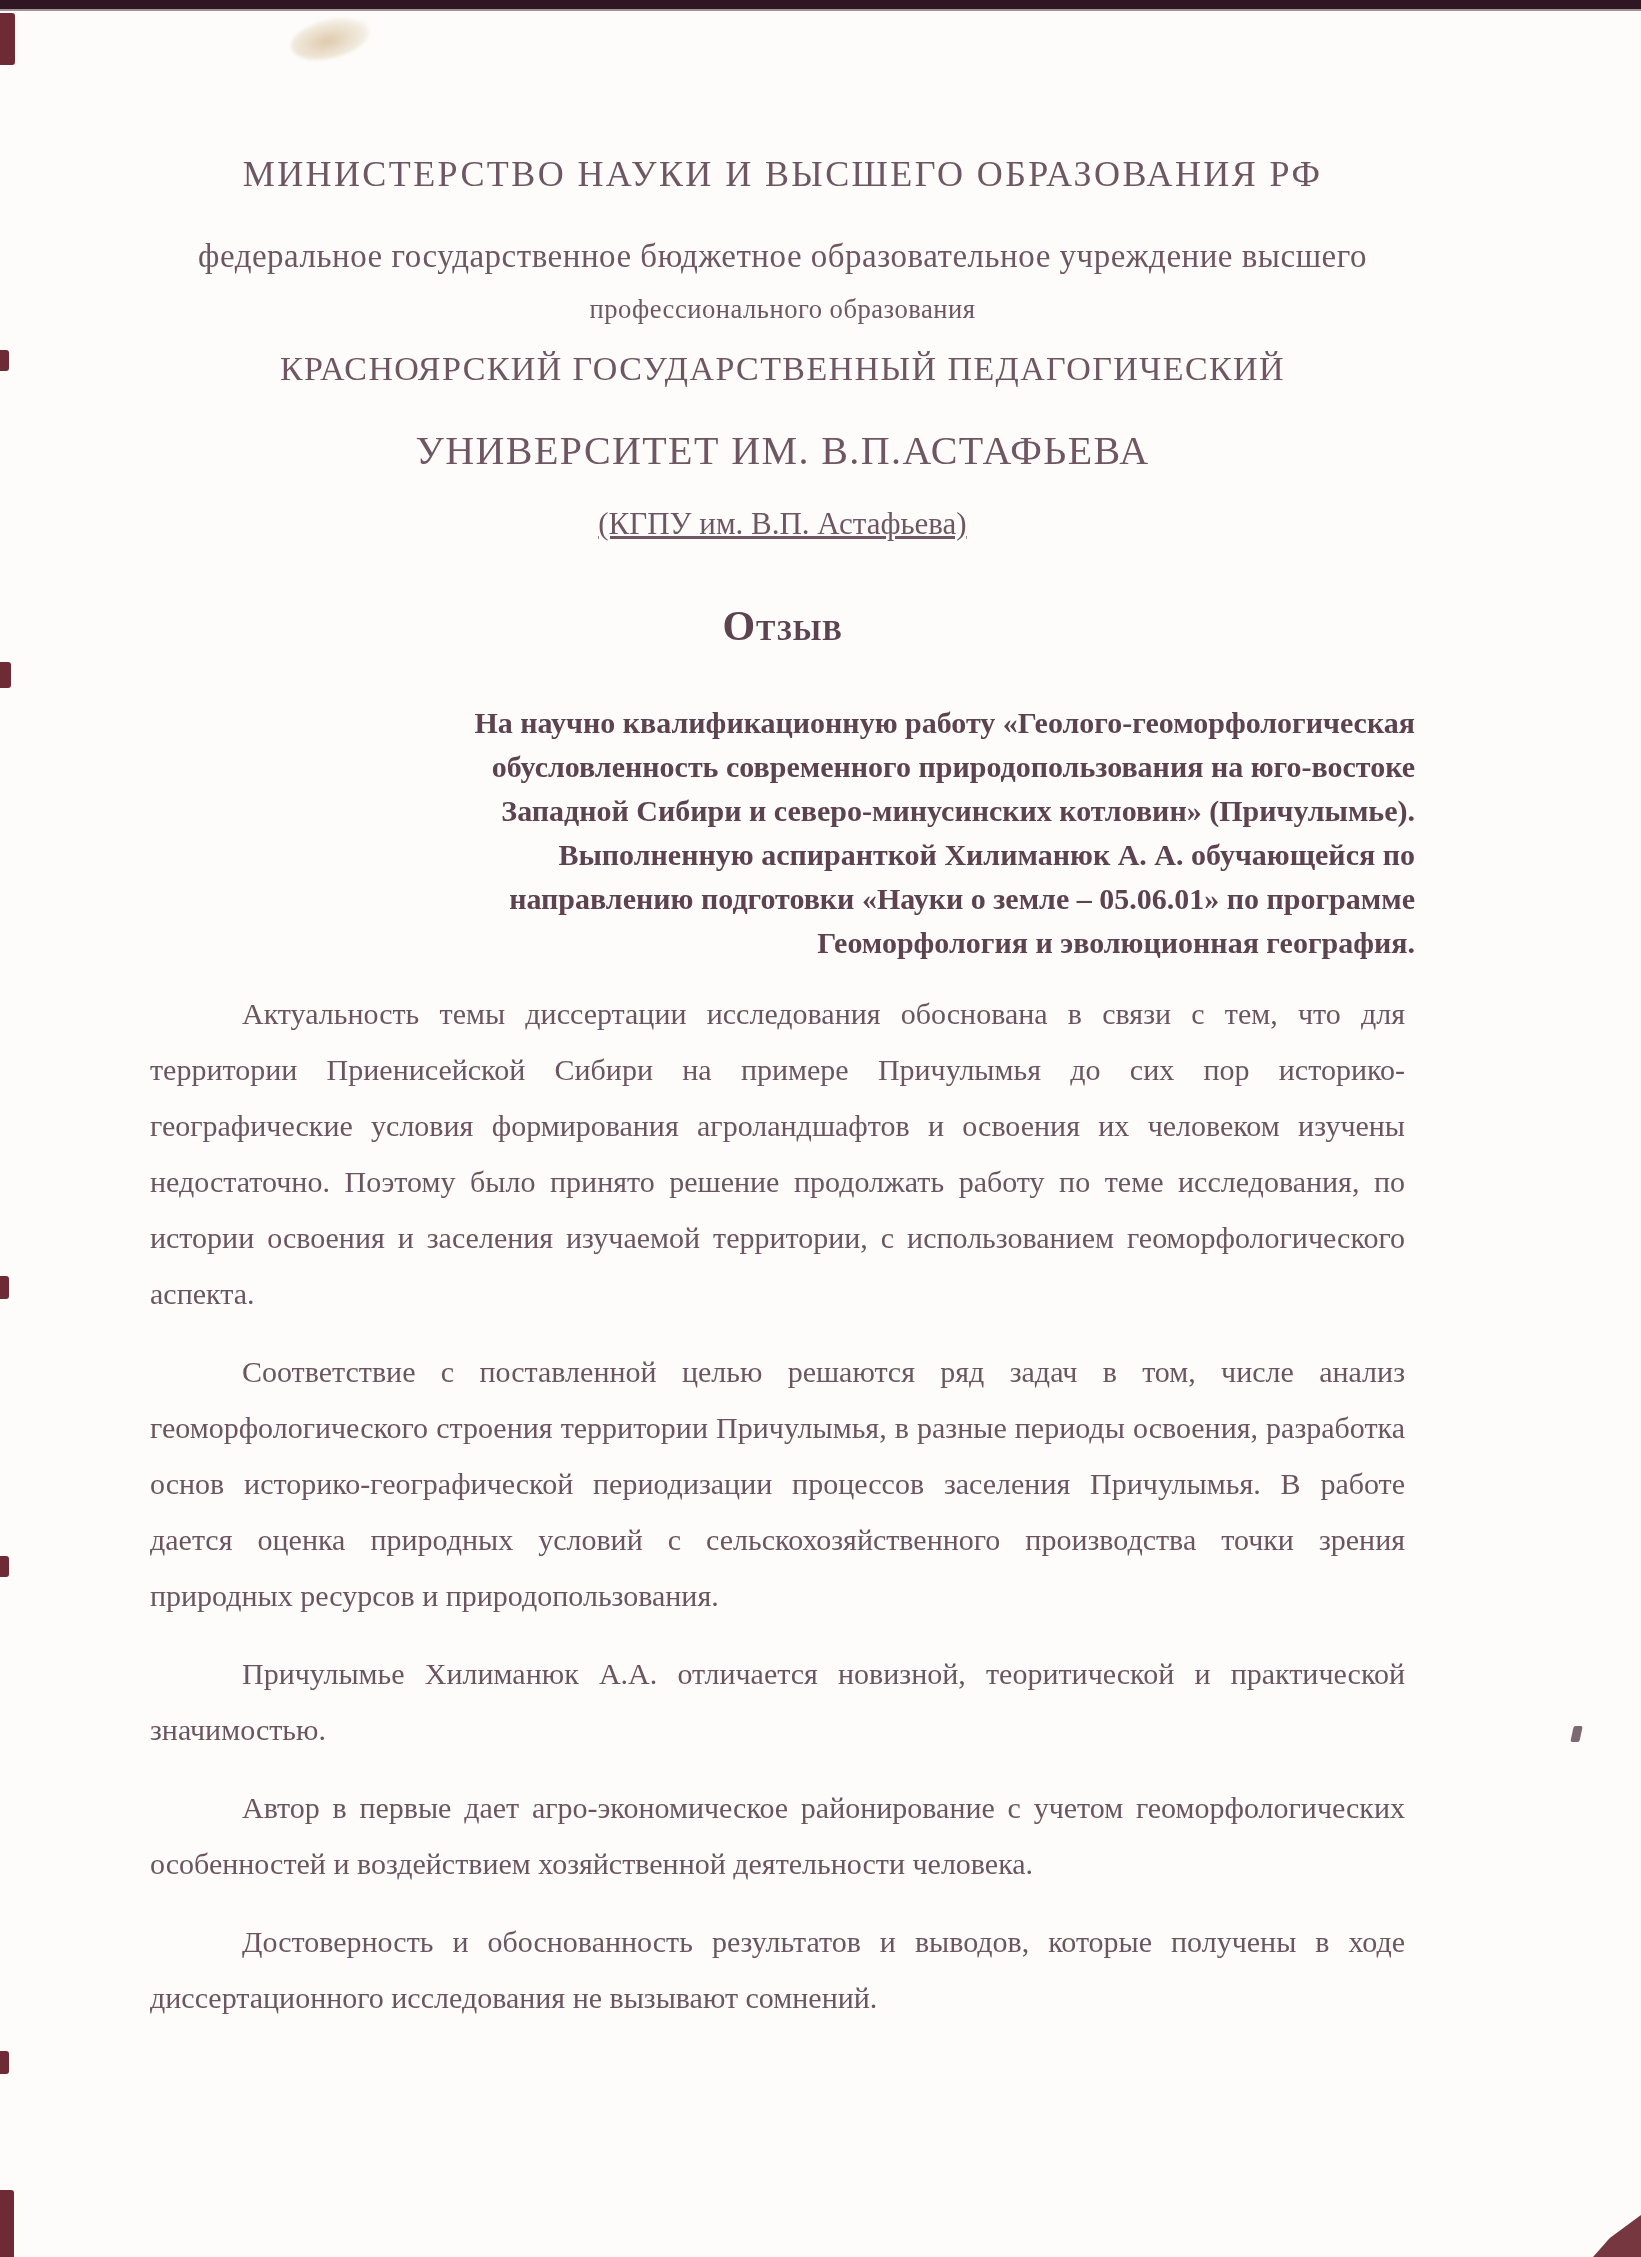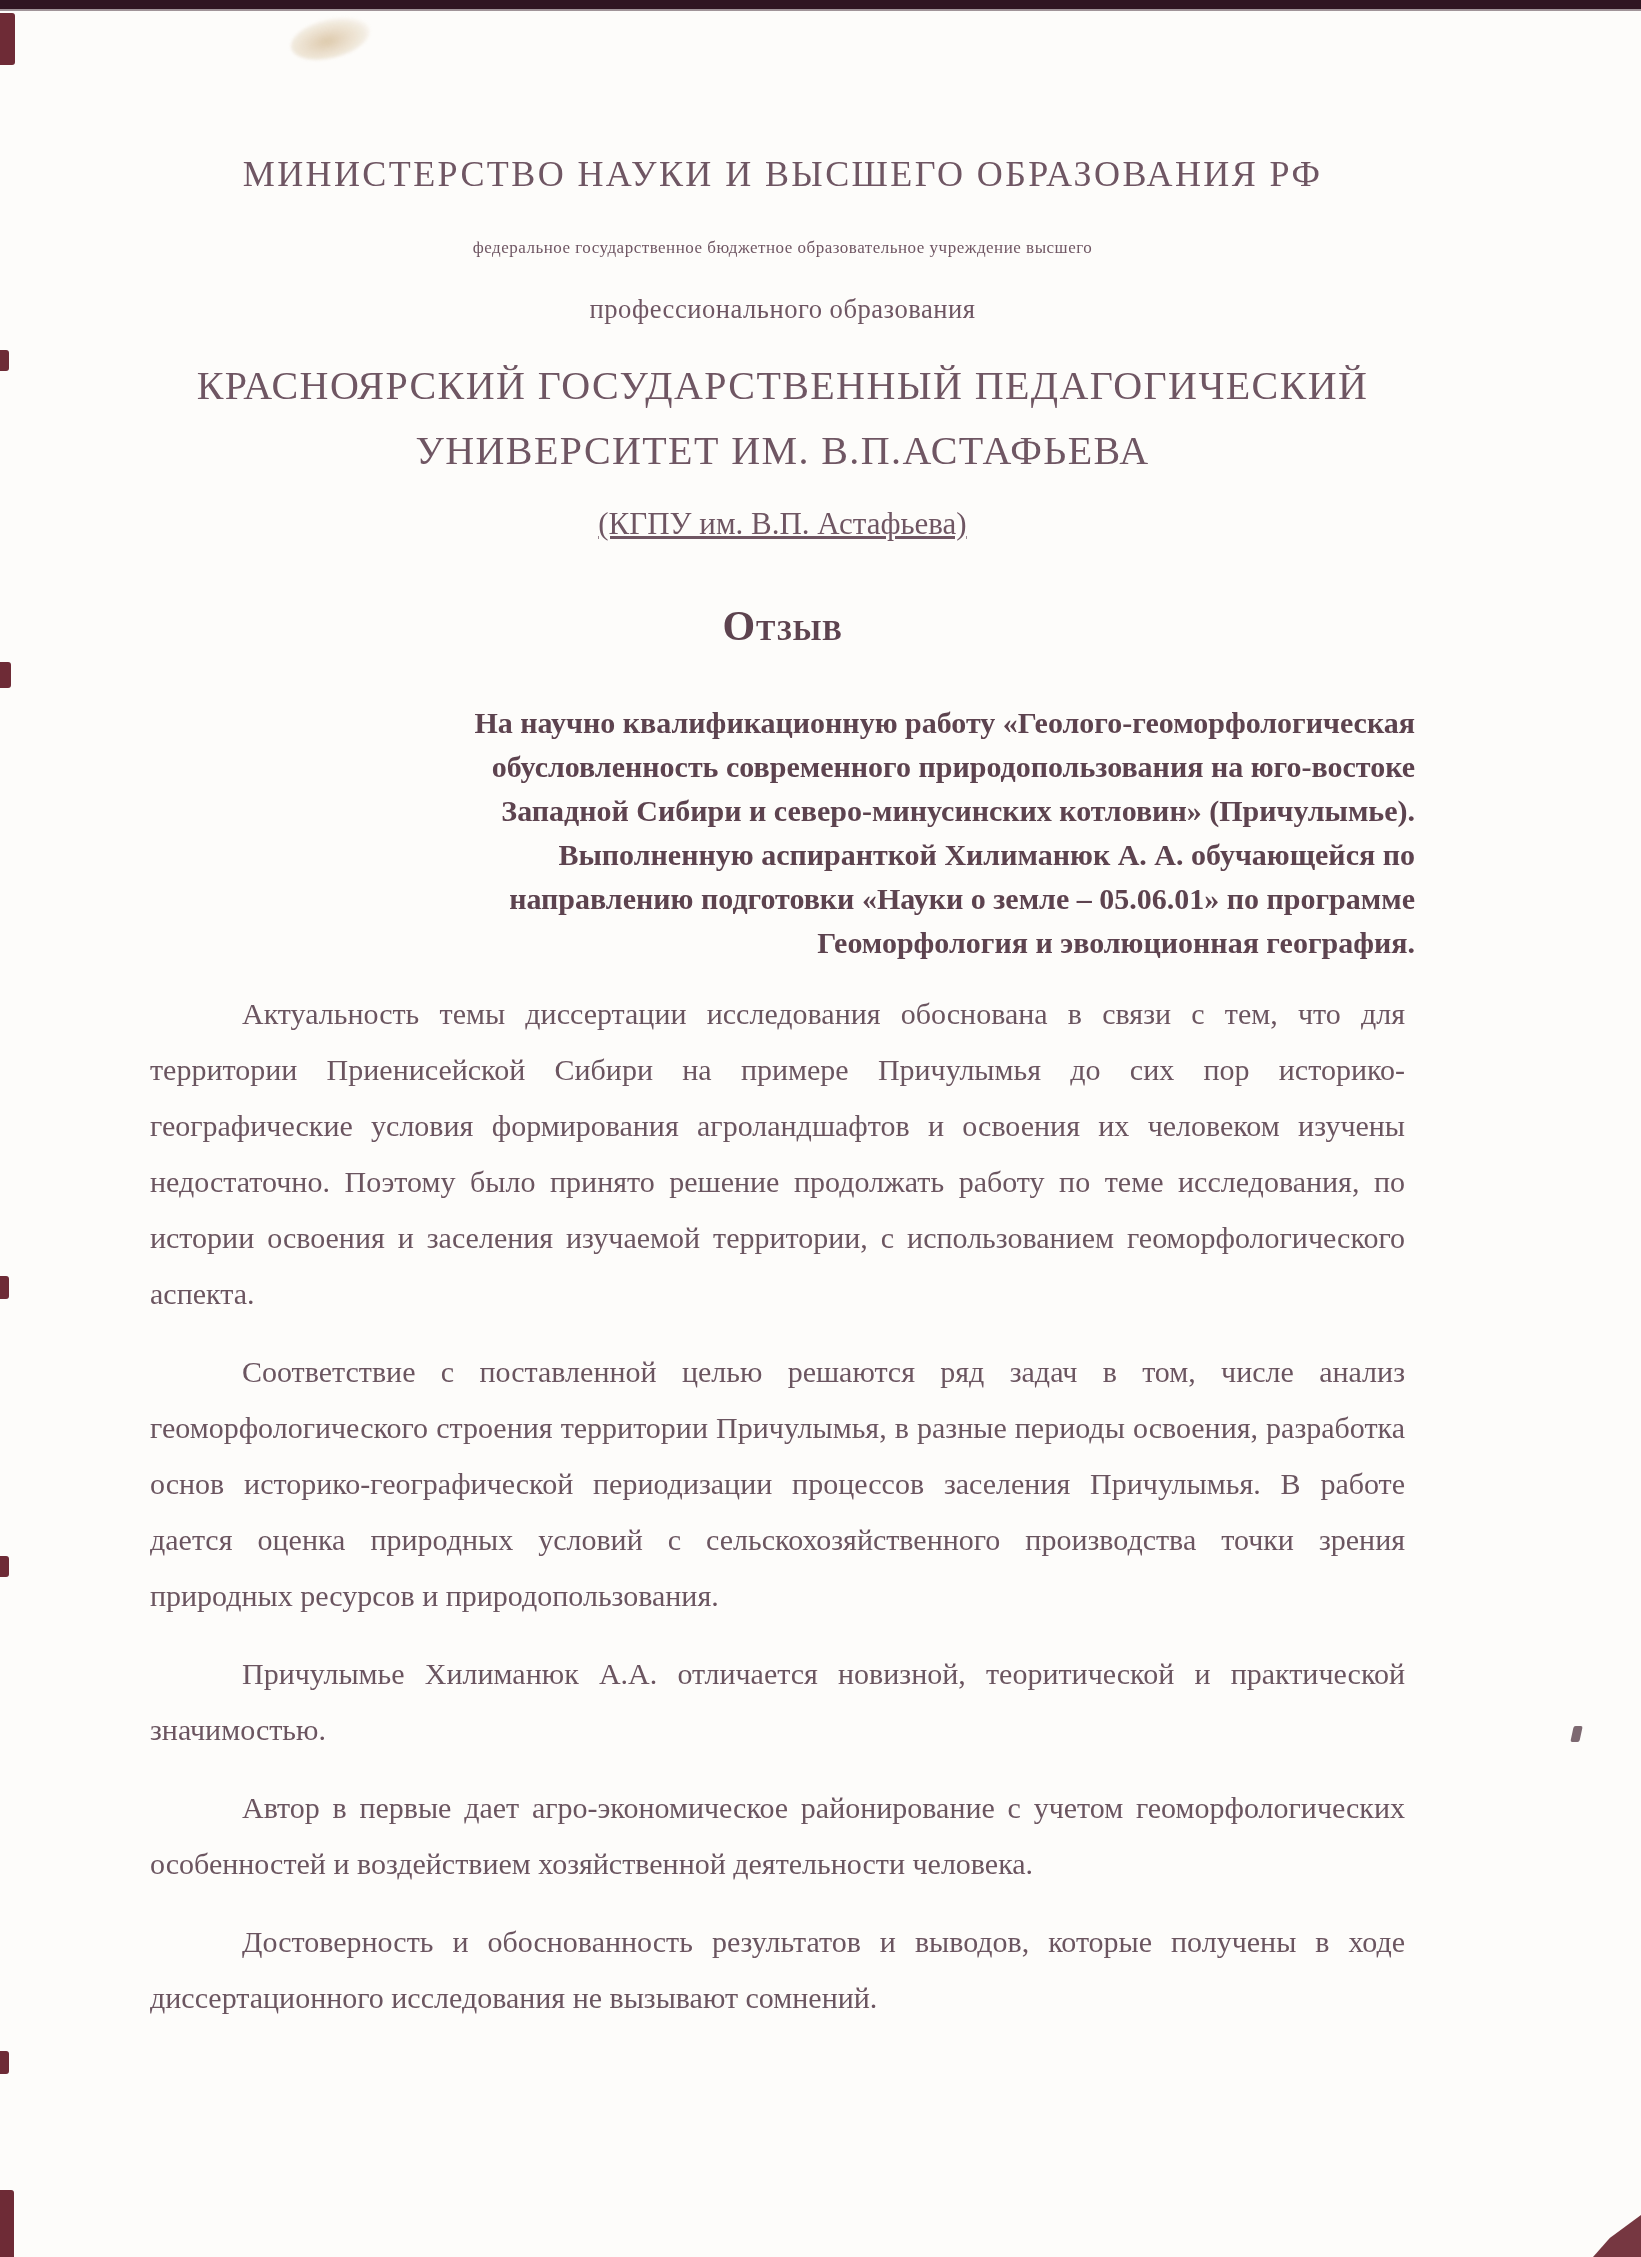--- a/index.html
+++ b/index.html
@@ -50,23 +50,23 @@
     filter: blur(1.4px);
     border-radius: 50%;
     transform: rotate(-14deg);
   }
   
   .center-line {
     position: absolute; left: 150px; width: 1265px;
     text-align: center; color: var(--ink_head);
   }
   .ministry    { top: 153px; font-size: 36px; letter-spacing: 2.4px; }
-  .org-line1   { top: 238px; font-size: 17px; letter-spacing: 0.5px; text-align: center; }
+  .org-line1   { top: 238px; font-size: 33px; letter-spacing: 0.5px; text-align: center; }
   .org-line2   { top: 294px; font-size: 26.6px; letter-spacing: 0.5px; }
-  .univ-line1  { top: 362px; font-size: 40px; letter-spacing: 1.4px; }
+  .univ-line1  { top: 350px; font-size: 34px; letter-spacing: 1.4px; }
   .univ-line2  { top: 427px; font-size: 40px; letter-spacing: 1.4px; }
   .univ-abbr   { top: 506px; font-size: 31px; text-decoration: underline; }
   .doc-title   {
     top: 602px; font-size: 42px; font-weight: bold;
     font-variant: small-caps; color: var(--ink_bold); letter-spacing: 1px;
   }
   .subject-block {
     position: absolute; left: 150px; top: 701px; width: 1265px;
     text-align: right; font-weight: bold; color: var(--ink_bold);
     font-size: 30px; line-height: 44px;

